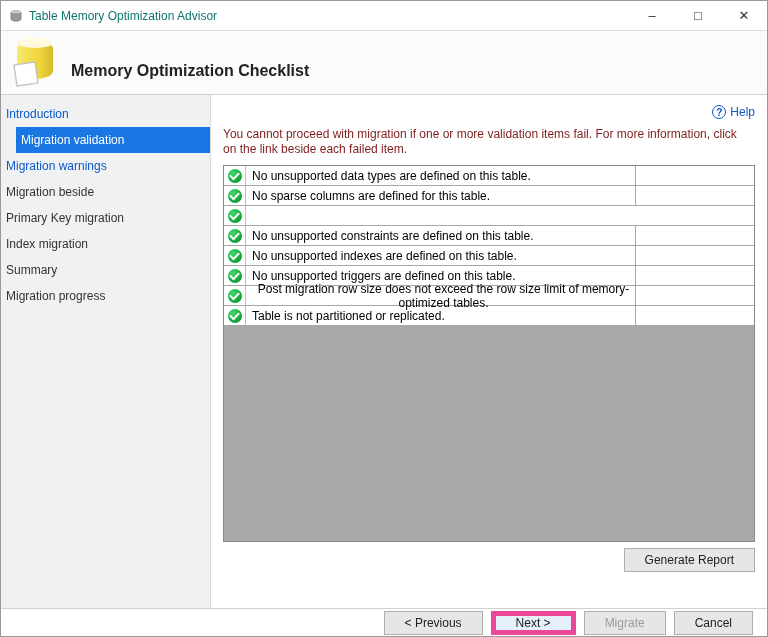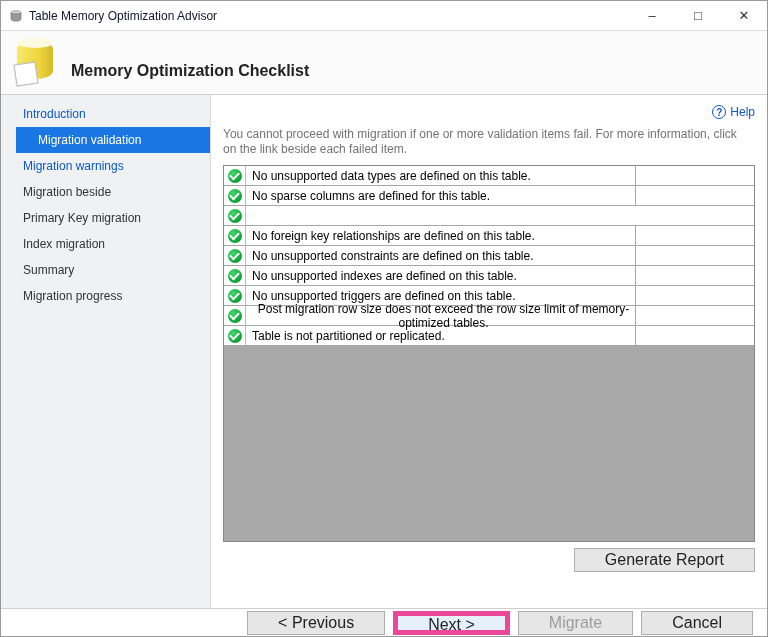--- a/index.html
+++ b/index.html
@@ -24,21 +24,21 @@
       display: flex;
       align-items: center;
       padding-left: 8px;
       border-bottom: 1px solid #ddd;
       background: #fff;
     }
     .titlebar-icon {
       width: 14px; height: 14px; margin-right: 6px;
       display: inline-flex; align-items: center; justify-content: center;
     }
-    .titlebar-title { flex: 1; font-size: 12px; color: #0f172a; }
+    .titlebar-title { flex: 1; font-size: 12px; color: #0f766e; }
     .win-controls { display: flex; }
     .win-btn {
       width: 46px; height: 30px;
       display: flex; align-items: center; justify-content: center;
       font-size: 13px; color: #333; background: transparent; border: none;
       font-family: "Segoe UI Symbol", sans-serif;
     }
     .header-band {
       height: 64px;
       background: #fbfbfb;
@@ -67,39 +67,39 @@
     .header-title { font-size: 16px; font-weight: 600; color: #222; margin-top: 17px; }
     .body {
       flex: 1; display: flex; min-height: 0;
     }
     .sidebar {
       width: 210px; background: #f0f1f3;
       padding-top: 6px;
       border-right: 1px solid #d8d8d8;
     }
     .nav-item {
-      padding: 4px 22px; color: #333; cursor: default; line-height: 18px;
+      padding: 4px 5px; color: #333; cursor: default; line-height: 18px;
     }
     .nav-item.link { color: #0a58c9; }
     .nav-item.selected {
       background: #1a76e2; color: #fff; margin-left: 15px;
     }
     .main {
       flex: 1; display: flex; flex-direction: column; padding: 10px 12px 0 12px;
       min-width: 0;
     }
     .help-row { display: flex; justify-content: flex-end; margin-bottom: 6px; }
     .help-link { color: #0a58c9; display: inline-flex; align-items: center; gap: 4px; }
     .help-icon {
       width: 14px; height: 14px; border-radius: 50%;
       border: 1px solid #0a58c9; color: #0a58c9;
       display: inline-flex; align-items: center; justify-content: center;
       font-size: 10px; font-weight: bold;
     }
-    .descr { color: #737373; margin: 2px 8px 8px 0; line-height: 15px; }
+    .descr { color: #7f1d1d; margin: 2px 8px 8px 0; line-height: 15px; }
     .check-table {
       height: 377px;
       background: #a9a9a9;
       border: 1px solid #888;
       overflow: hidden;
       display: block;
     }
     .check-row {
       display: flex; align-items: stretch; background: #fff; height: 20px;
       border-bottom: 1px solid #a7a7a7;
@@ -119,22 +119,22 @@
       width: 14px; height: 14px; border-radius: 50%;
       background: radial-gradient(circle at 35% 30%, #3ed96b 0%, #17a93e 60%, #0a7f28 100%);
       display: inline-flex; align-items: center; justify-content: center;
     }
     .ok-icon::after {
       content: ""; width: 7px; height: 4px; border-left: 2px solid #fff;
       border-bottom: 2px solid #fff; transform: rotate(-45deg); margin-top: -2px;
     }
     .gen-row { display: flex; justify-content: flex-end; margin-top: 6px; }
     .btn {
-      min-width: 78px; height: 24px; padding: 0 30px;
-      background: #e6e6e6; border: 1px solid #aeaeae; font-size: 16px; color: #222;
+      min-width: 78px; height: 24px; padding: 0 20px;
+      background: #e6e6e6; border: 1px solid #aeaeae; font-size: 12px; color: #222;
     }
     .btn:disabled { color: #9c9c9c; }
     .btn.default { border: 5px solid #ec4899; background: #e6f0fb; }
     .footer {
       height: 28px; border-top: 1px solid #d0d0d0;
       display: flex; align-items: center; justify-content: flex-end;
       gap: 8px; padding-right: 14px;
     }
     .gen-btn { min-width: 108px; }
   </style>
@@ -205,27 +205,20 @@
         <div class="check-row">
           <div class="chk-icon-cell">
               <span class="ok-icon"></span>
             </div>
           <div class="chk-last-cell"></div>
         </div>
         <div class="check-row">
           <div class="chk-icon-cell">
               <span class="ok-icon"></span>
             </div>
-          <div class="chk-text-cell">No foreign key relationships are defined on this table.</div>
-          <div class="chk-last-cell"></div>
-        </div>
-        <div class="check-row">
-          <div class="chk-icon-cell">
-              <span class="ok-icon"></span>
-            </div>
           <div class="chk-text-cell">No unsupported constraints are defined on this table.</div>
           <div class="chk-last-cell"></div>
         </div>
         <div class="check-row">
           <div class="chk-icon-cell">
               <span class="ok-icon"></span>
             </div>
           <div class="chk-text-cell">No unsupported indexes are defined on this table.</div>
           <div class="chk-last-cell"></div>
         </div>

